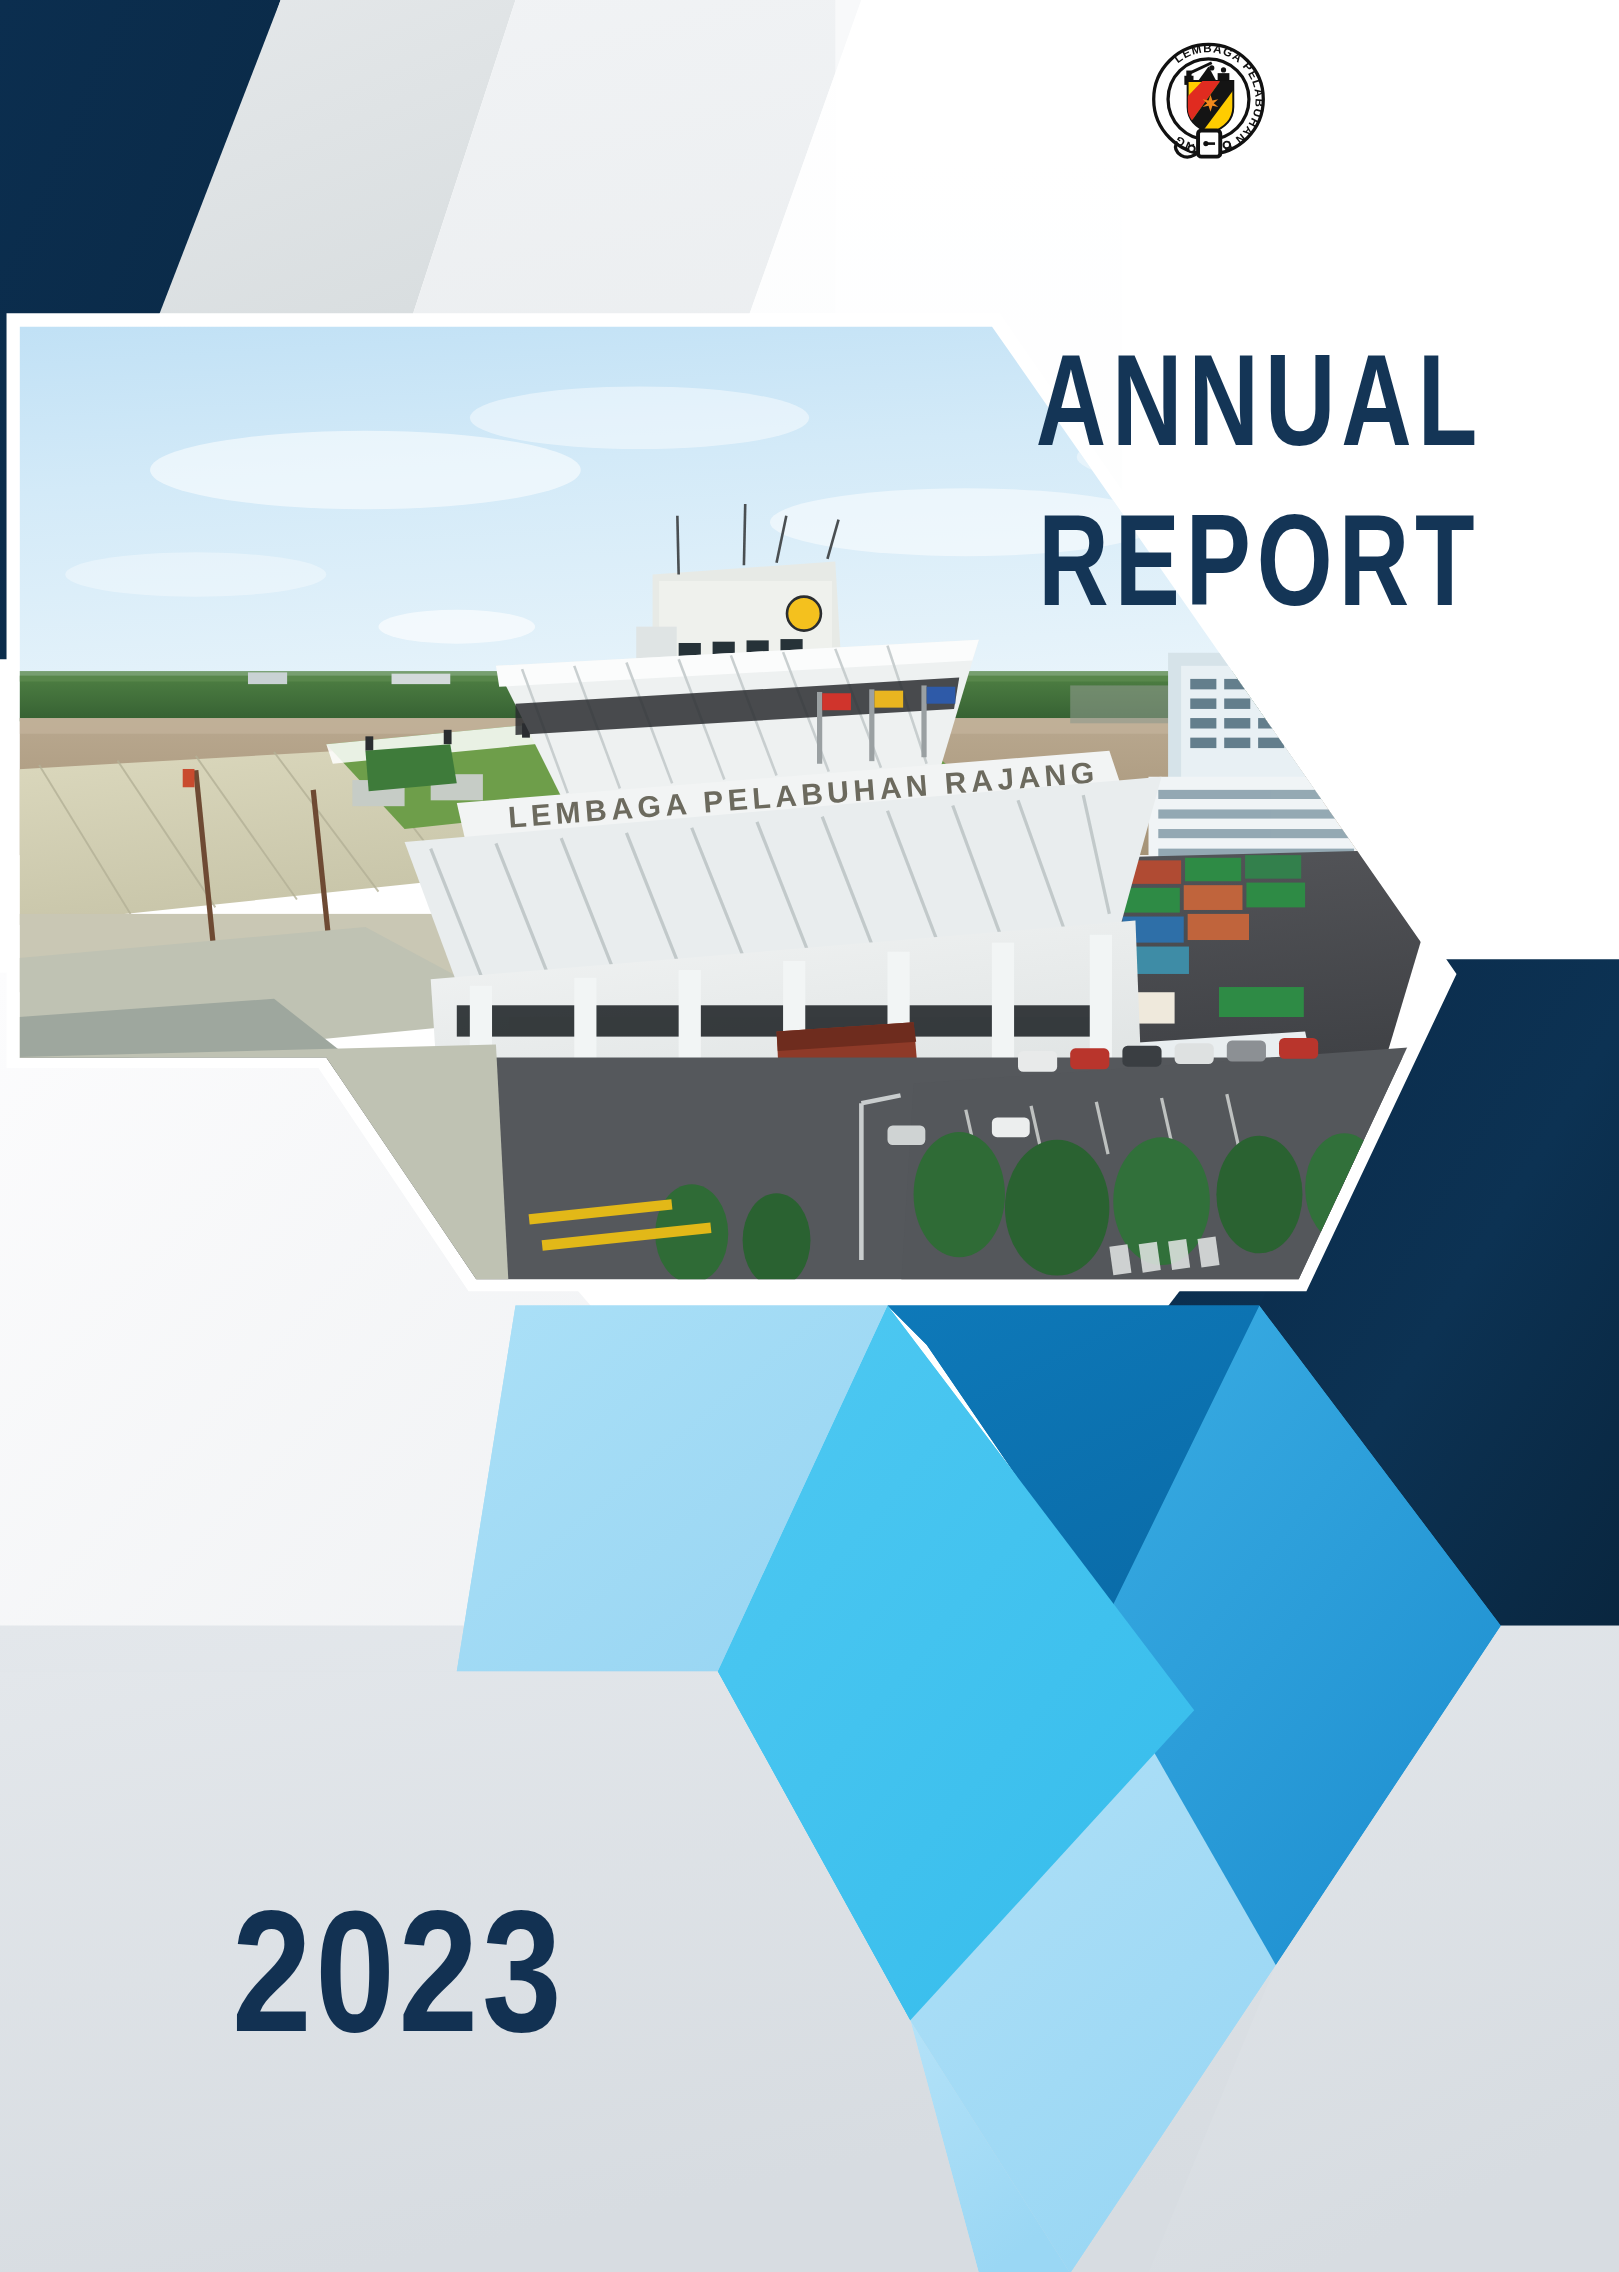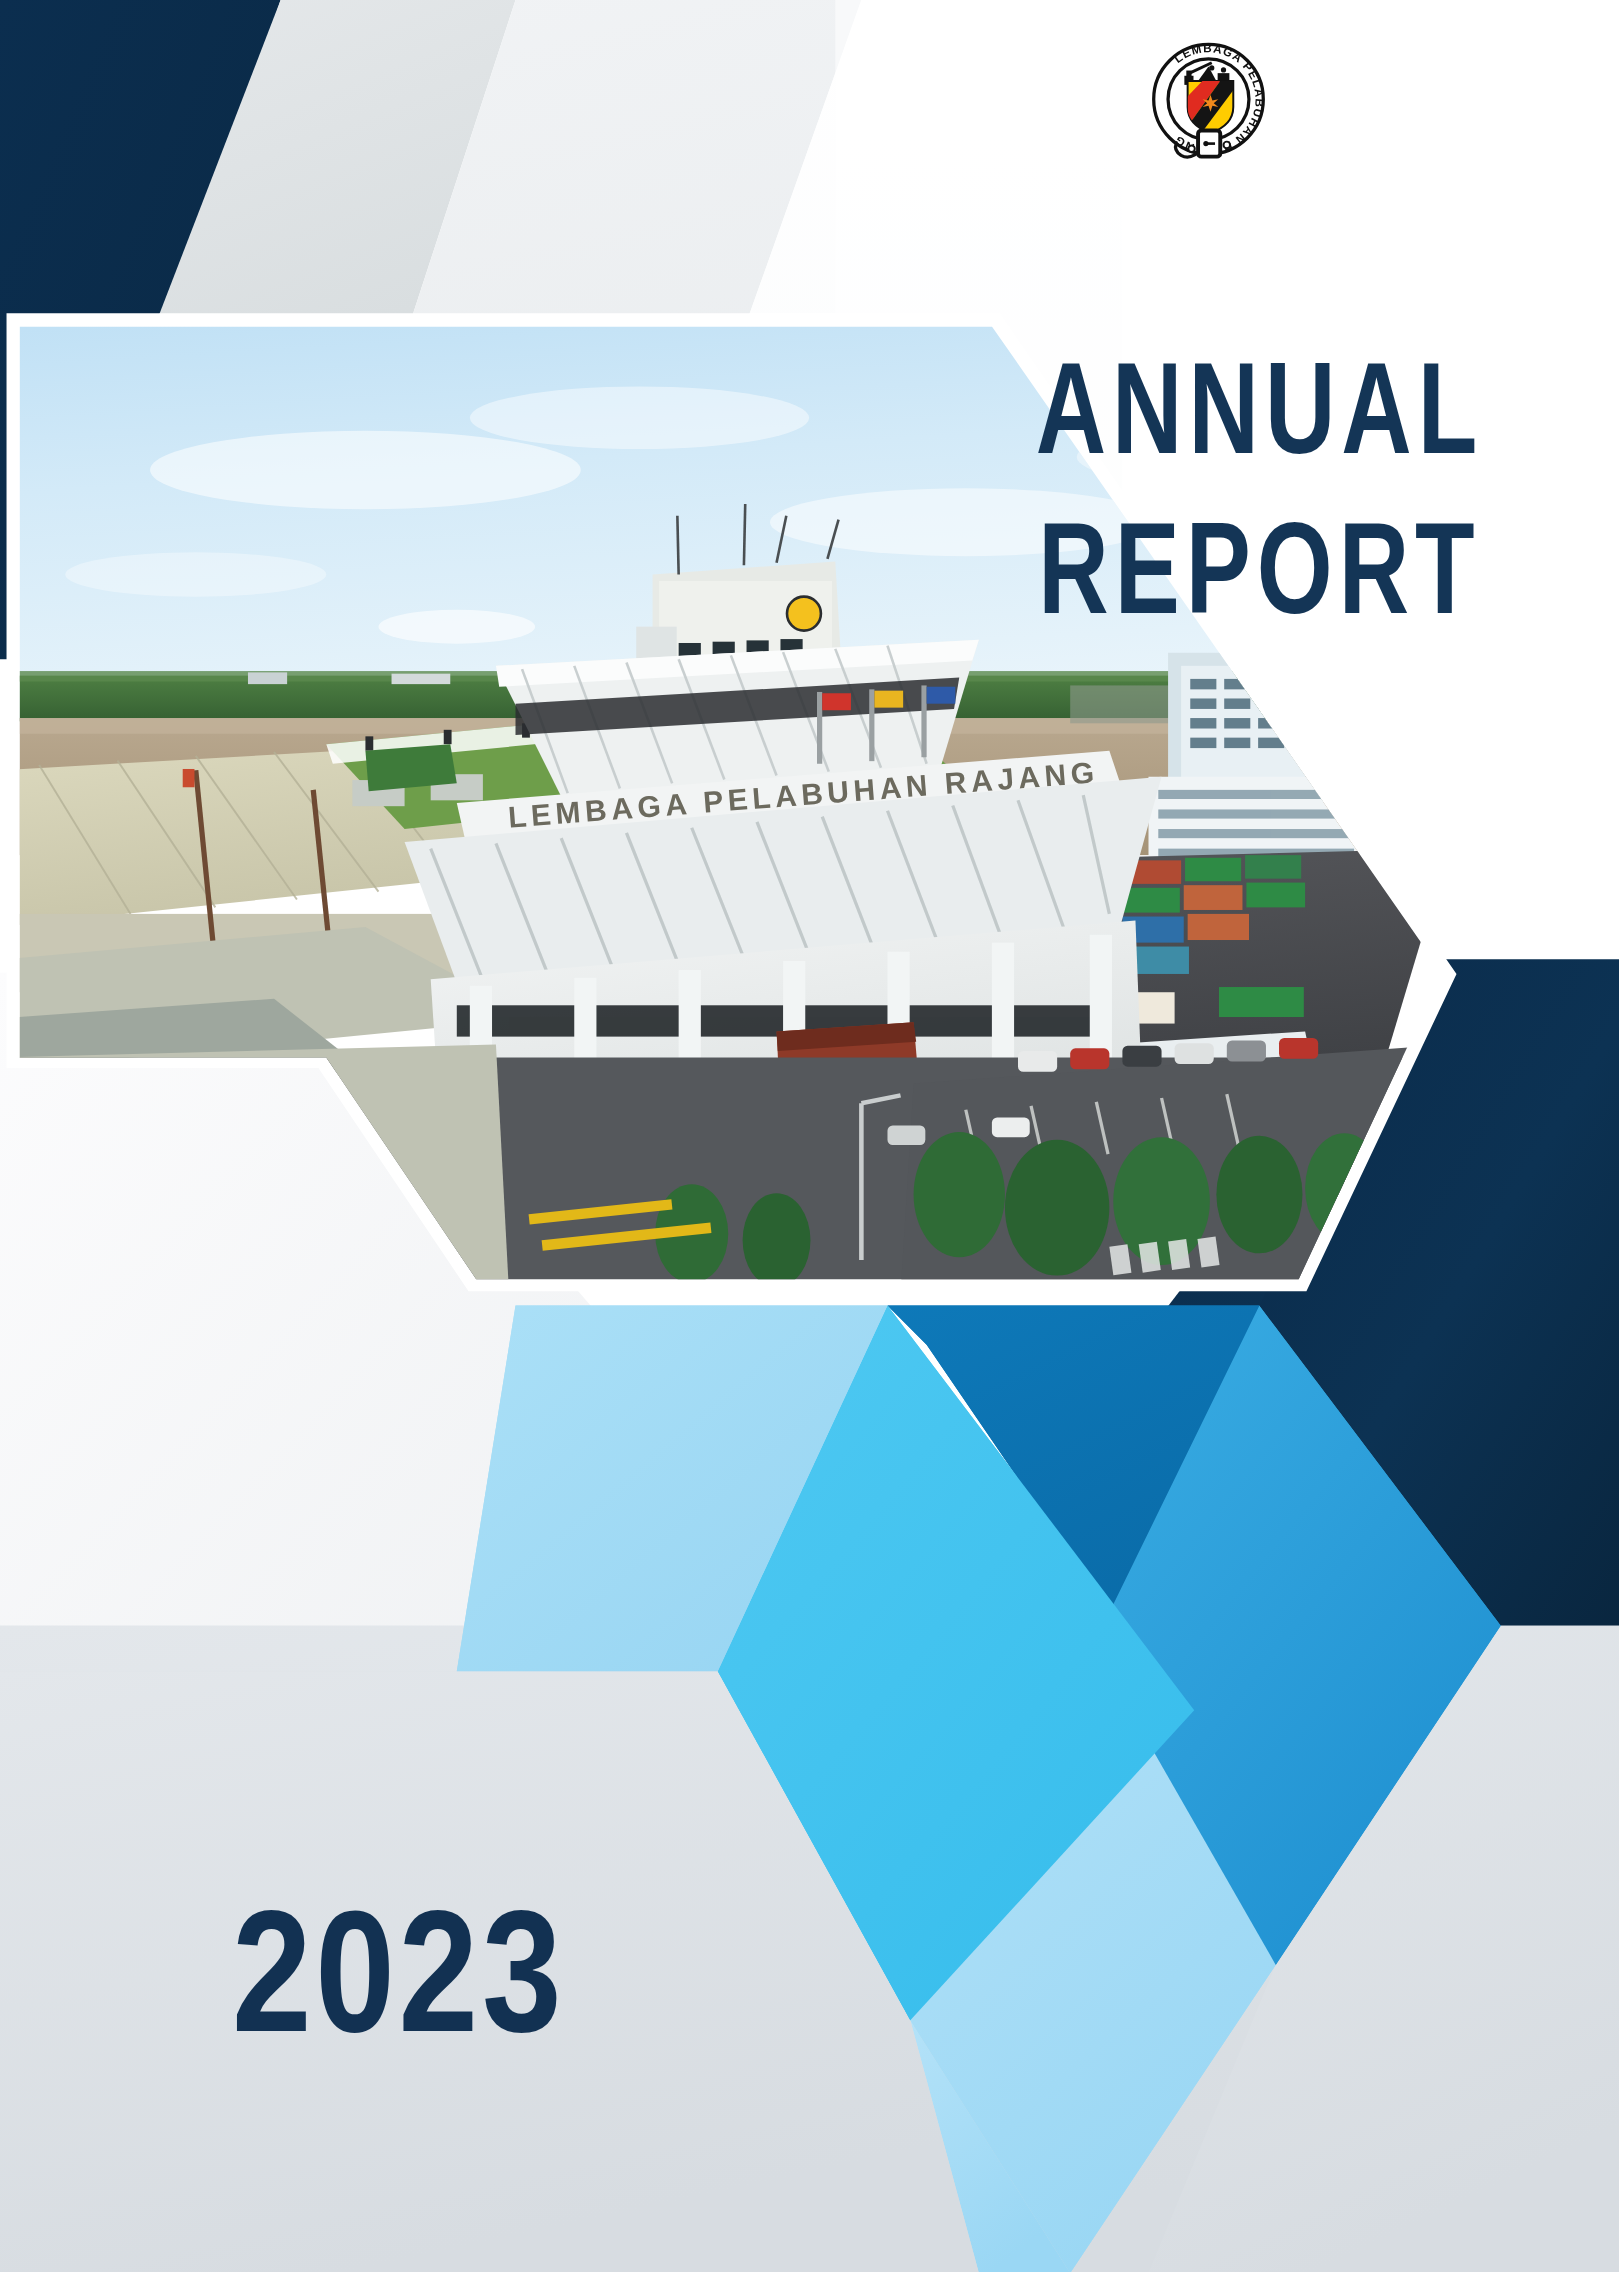--- a/index.html
+++ b/index.html
@@ -23,21 +23,21 @@
     top:34px;
     width:131px;
     height:137px;
   }
   #logo-wrap svg{width:100%;height:100%;display:block;}
 
   
   #title-block{
     position:absolute;
     left:966px;
-    top:321px;
+    top:313px;
     width:587px;
     text-align:center;
   }
   .title-line{
     font-family:"Liberation Sans",sans-serif;
     font-weight:bold;
     font-size:106px;
     letter-spacing:6.5px;
     line-height:1.34;
     color:#143556;

